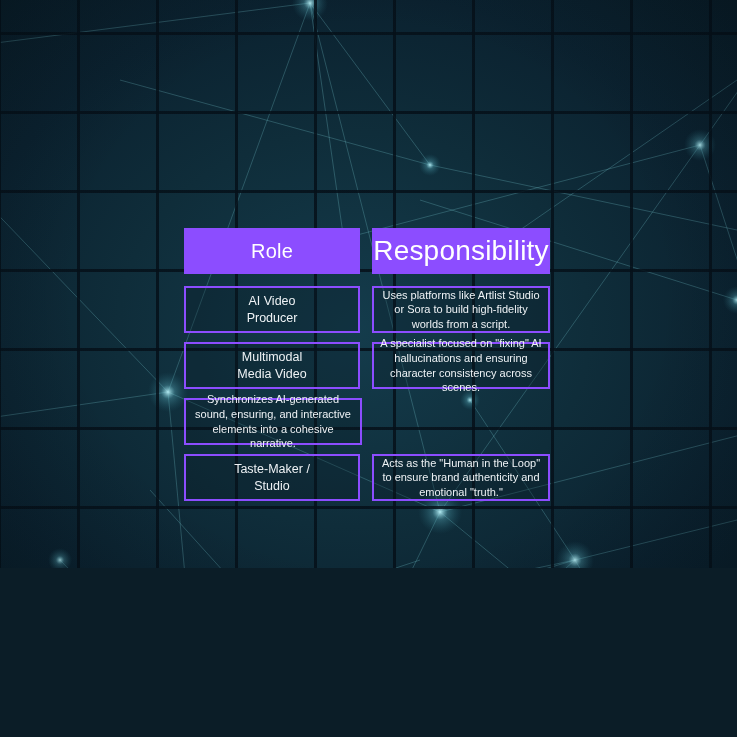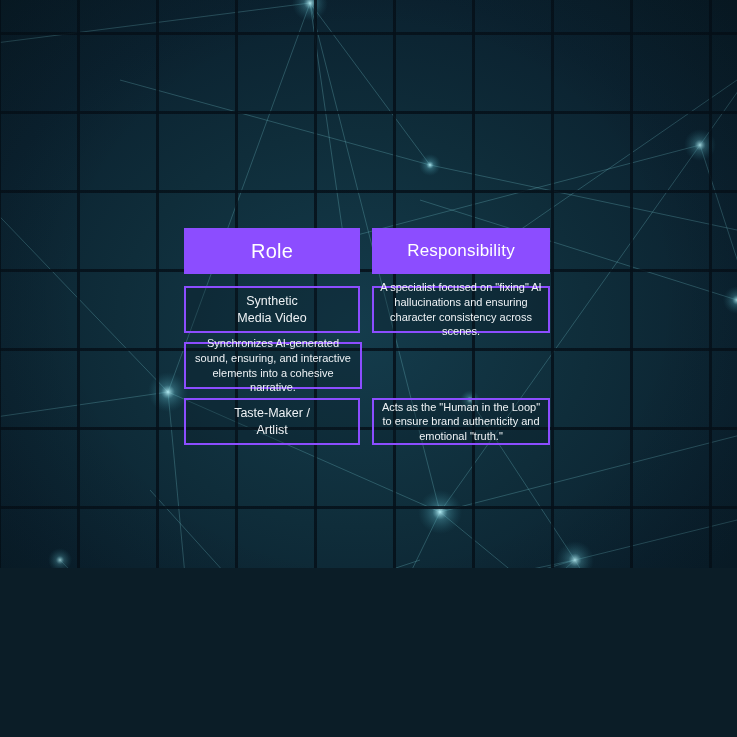--- a/index.html
+++ b/index.html
@@ -77,21 +77,21 @@
 
   .header-cell {
     height: 46px;
     background: #8c4dff;
     color: #ffffff;
     font-size: 20px;
     font-weight: 400;
     letter-spacing: 0.2px;
     border: none;
   }
-  .header-cell.col-resp { font-size: 17px; }
+  .header-cell.col-resp { font-size: 28px; }
 
   .body-cell {
     border: 2px solid #8c4dff;
     background: rgba(10, 28, 38, 0.30);
     color: #eef2f5;
     line-height: 1.32;
     padding: 4px 5px;
   }
 
   .body-cell.col-role {
@@ -217,40 +217,49 @@
   <div id="grid"></div>
   <div id="vignette"></div>
 
   <div id="table-wrap">
 
     <div class="table-row header-row">
       <div class="cell header-cell col-role">Role</div>
       <div class="cell header-cell col-resp">Responsibility</div>
     </div>
 
-
     <div class="table-row">
       <div class="cell body-cell col-role">
         <div>
-          <span class="cell-text">Synthetic</span>
+          <span class="cell-text">AI Video</span>
+          <span class="cell-text">Producer</span>
+        </div>
+      </div>
+      <div class="cell body-cell col-resp">Uses platforms like Artlist Studio or Sora to build high-fidelity worlds from a script.</div>
+    </div>
+
+    <div class="table-row">
+      <div class="cell body-cell col-role">
+        <div>
+          <span class="cell-text">Multimodal</span>
           <span class="cell-text">Media Video</span>
         </div>
       </div>
       <div class="cell body-cell col-resp">A specialist focused on "fixing" AI hallucinations and ensuring character consistency across scenes.</div>
     </div>
 
     <div class="table-row">
       <div class="cell body-cell col-resp">Synchronizes AI-generated sound, ensuring, and interactive elements into a cohesive narrative.</div>
     </div>
 
     <div class="table-row">
       <div class="cell body-cell col-role">
         <div>
           <span class="cell-text">Taste-Maker /</span>
-          <span class="cell-text">Artlist</span>
+          <span class="cell-text">Studio</span>
         </div>
       </div>
       <div class="cell body-cell col-resp">Acts as the "Human in the Loop" to ensure brand authenticity and emotional "truth."</div>
     </div>
 
   </div>
 
   <div id="logo">
     <div id="logo-mark">TD</div>
     <div id="logo-text">

